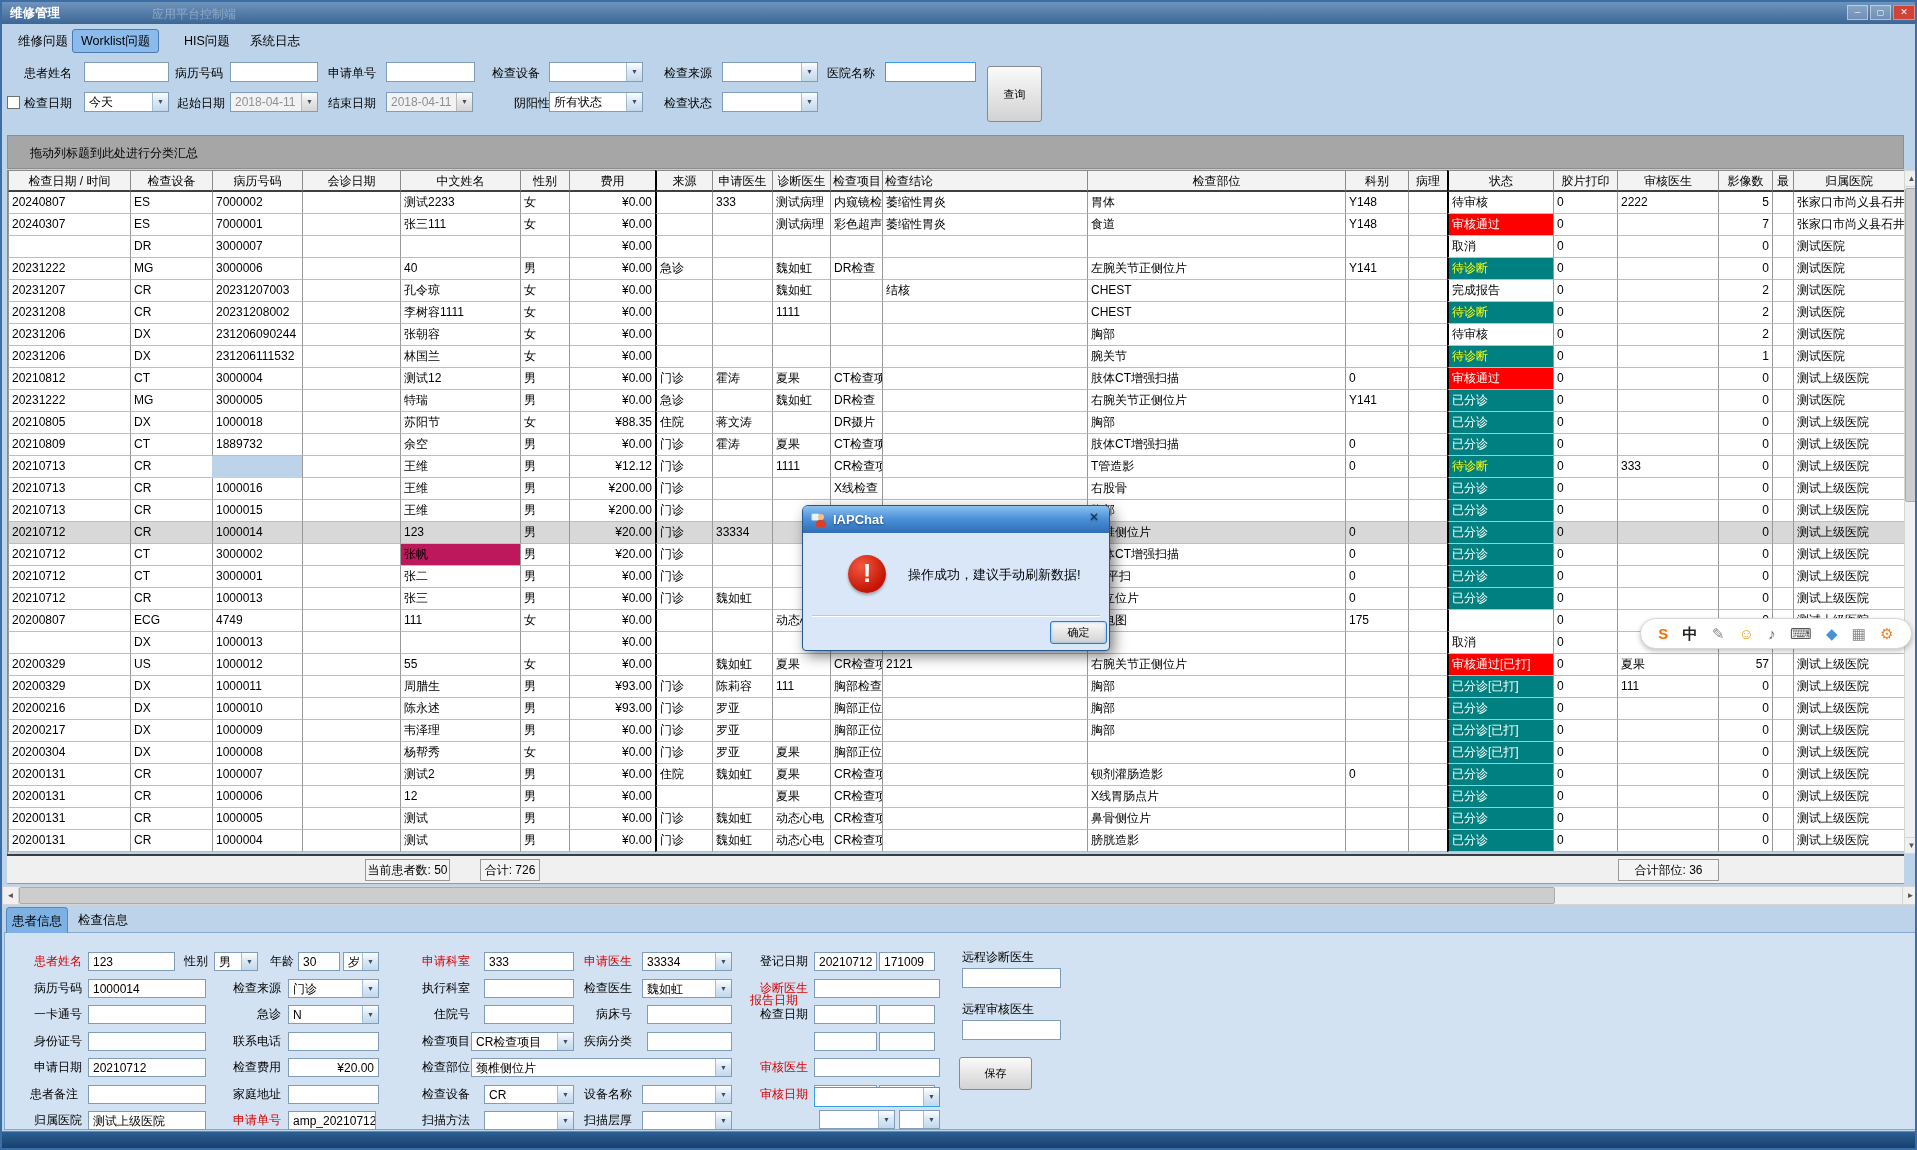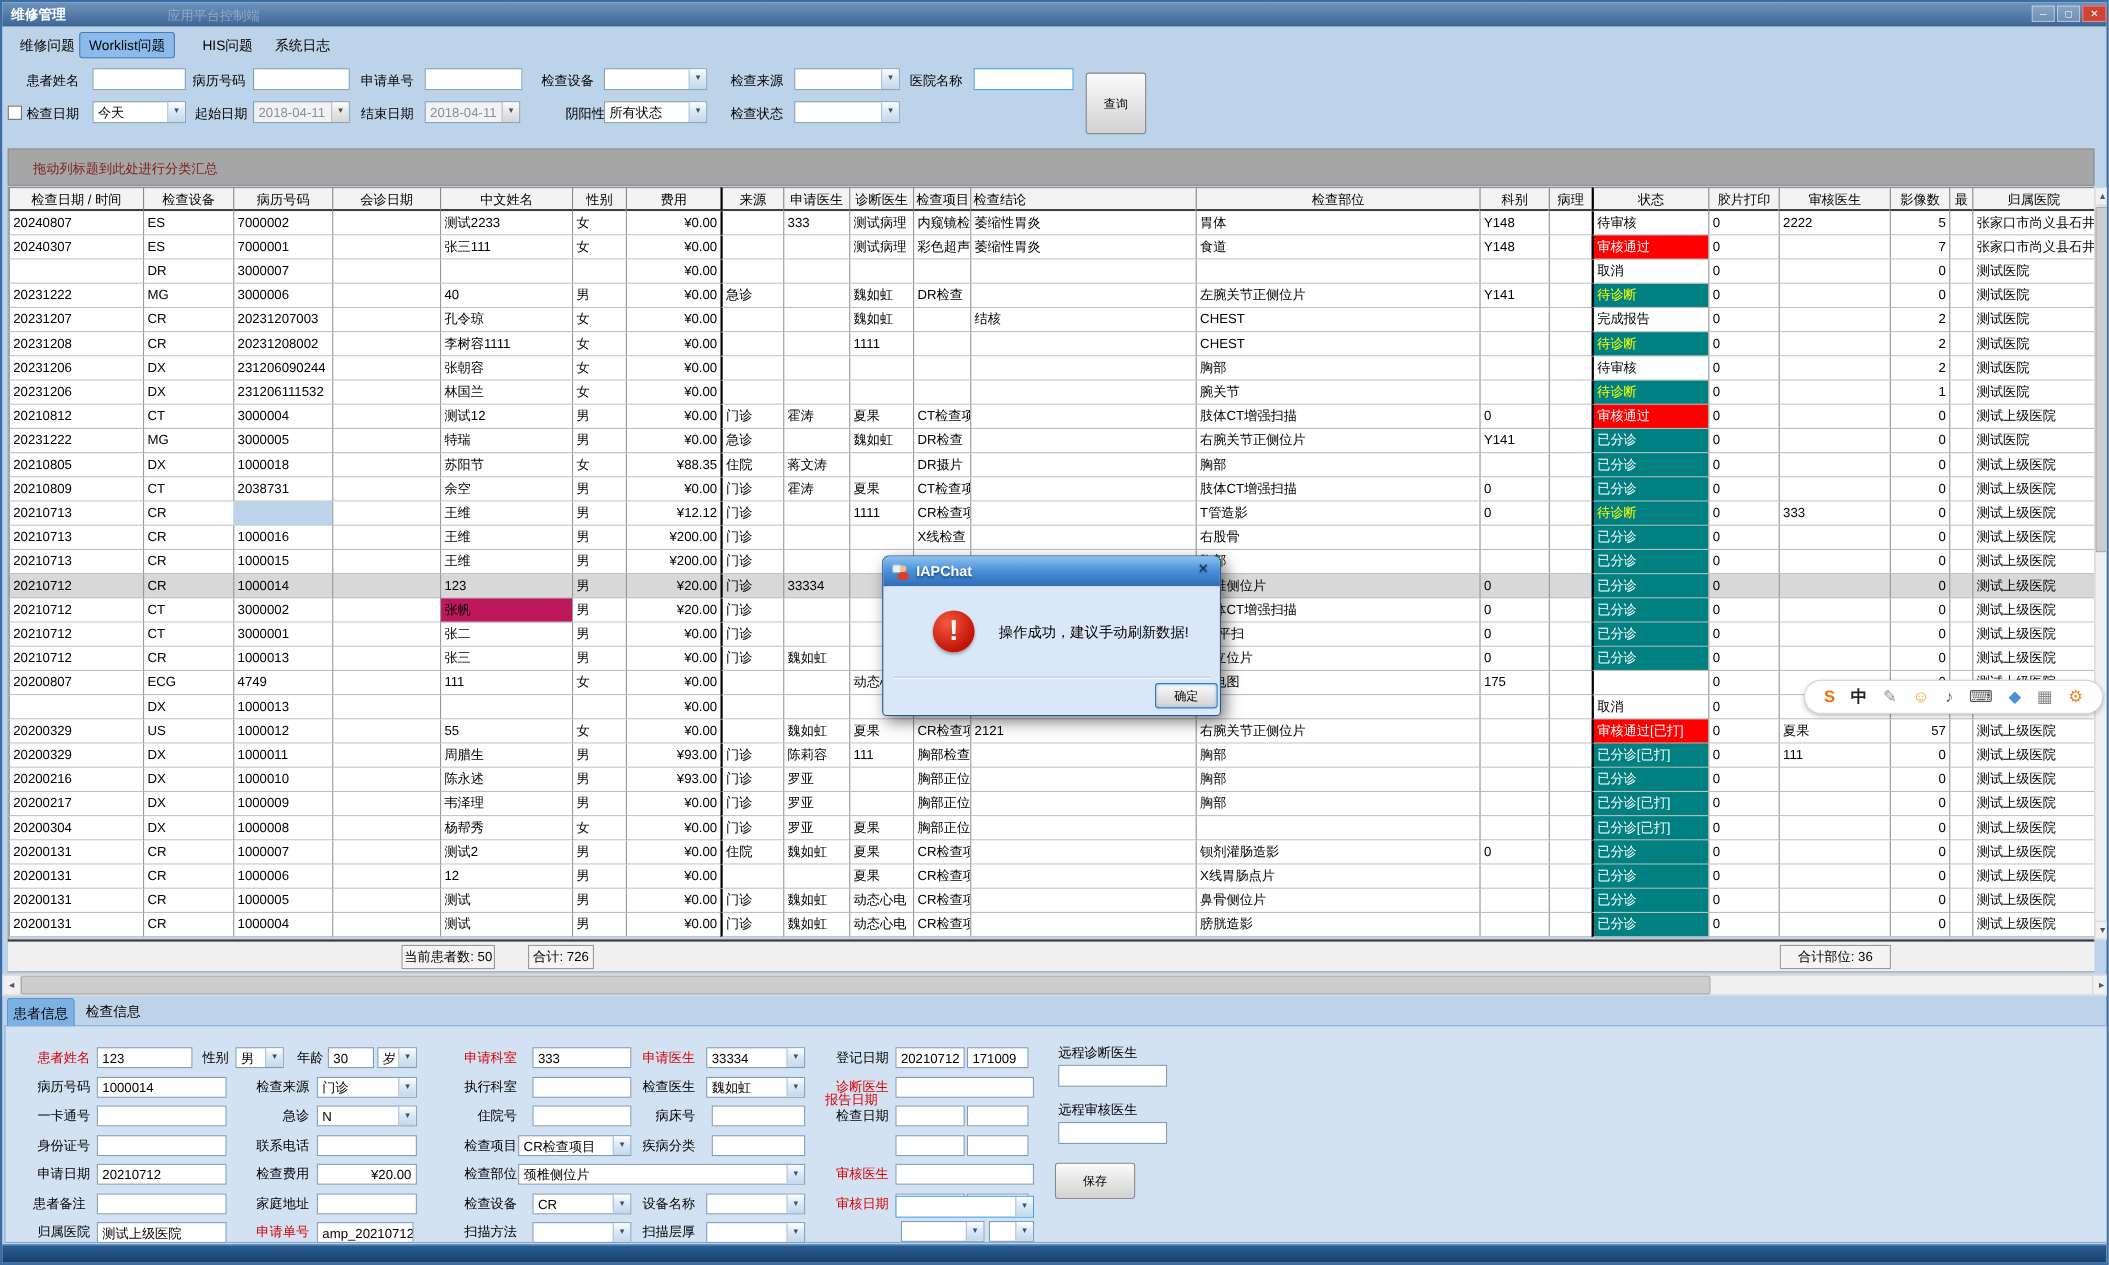--- a/index.html
+++ b/index.html
@@ -101,21 +101,21 @@
       <div class="lbl" style="left: 512px; top: 91px;">阴阳性</div>
       <div class="cmb" style="left: 547px; top: 90px; width: 94px;">所有状态<div class="car">▼</div></div>
       <div class="lbl" style="left: 662px; top: 91px;">检查状态</div>
       <div class="cmb" style="left: 720px; top: 90px; width: 96px;">
         <div class="car">▼</div>
       </div>
     </div>
   <div class="btn" style="left:985px;top:64px;width:55px;height:56px">查询</div>
 
   <div class="abs" style="left:5px;top:133px;width:1897px;height:34px;background:#a6a6a6;border:1px solid #8e8e8e">
-    <span class="abs" style="left:22px;top:9px;color:#7f1d1d">拖动列标题到此处进行分类汇总</span>
+    <span class="abs" style="left:22px;top:9px;color:#000000">拖动列标题到此处进行分类汇总</span>
   </div>
 
   <div id="grid">
       <div class="hcell" style="left: 6px; top: 168px; width: 122px; height: 22px;">检查日期 / 时间</div>
       <div class="hcell" style="left: 128px; top: 168px; width: 82px; height: 22px;">检查设备</div>
       <div class="hcell" style="left: 210px; top: 168px; width: 90px; height: 22px;">病历号码</div>
       <div class="hcell" style="left: 300px; top: 168px; width: 98px; height: 22px;">会诊日期</div>
       <div class="hcell" style="left: 398px; top: 168px; width: 120px; height: 22px;">中文姓名</div>
       <div class="hcell" style="left: 518px; top: 168px; width: 49px; height: 22px;">性别</div>
       <div class="hcell" style="left: 567px; top: 168px; width: 86px; height: 22px;">费用</div>
@@ -360,21 +360,21 @@
       <div class="cell" style="left: 1343px; top: 410px; width: 63px; height: 22px; background: rgb(255, 255, 255);"></div>
       <div class="cell" style="left: 1406px; top: 410px; width: 39px; height: 22px; background: rgb(255, 255, 255);"></div>
       <div class="cell thick" style="left: 1445px; top: 410px; width: 106px; height: 22px; background: rgb(0, 128, 128); color: rgb(255, 255, 255);">已分诊</div>
       <div class="cell" style="left: 1551px; top: 410px; width: 64px; height: 22px; background: rgb(255, 255, 255);">0</div>
       <div class="cell" style="left: 1615px; top: 410px; width: 101px; height: 22px; background: rgb(255, 255, 255);"></div>
       <div class="cell" style="left: 1716px; top: 410px; width: 54px; height: 22px; background: rgb(255, 255, 255); text-align: right;">0</div>
       <div class="cell" style="left: 1770px; top: 410px; width: 21px; height: 22px; background: rgb(255, 255, 255);"></div>
       <div class="cell" style="left: 1791px; top: 410px; width: 111px; height: 22px; background: rgb(255, 255, 255);">测试上级医院</div>
       <div class="cell" style="left: 6px; top: 432px; width: 122px; height: 22px; background: rgb(255, 255, 255);">20210809</div>
       <div class="cell" style="left: 128px; top: 432px; width: 82px; height: 22px; background: rgb(255, 255, 255);">CT</div>
-      <div class="cell" style="left: 210px; top: 432px; width: 90px; height: 22px; background: rgb(255, 255, 255);">2038731</div>
+      <div class="cell" style="left: 210px; top: 432px; width: 90px; height: 22px; background: rgb(255, 255, 255);">1889732</div>
       <div class="cell" style="left: 300px; top: 432px; width: 98px; height: 22px; background: rgb(255, 255, 255);"></div>
       <div class="cell" style="left: 398px; top: 432px; width: 120px; height: 22px; background: rgb(255, 255, 255);">余空</div>
       <div class="cell" style="left: 518px; top: 432px; width: 49px; height: 22px; background: rgb(255, 255, 255);">男</div>
       <div class="cell" style="left: 567px; top: 432px; width: 86px; height: 22px; background: rgb(255, 255, 255); text-align: right;">¥0.00</div>
       <div class="cell thick" style="left: 653px; top: 432px; width: 57px; height: 22px; background: rgb(255, 255, 255);">门诊</div>
       <div class="cell" style="left: 710px; top: 432px; width: 60px; height: 22px; background: rgb(255, 255, 255);">霍涛</div>
       <div class="cell" style="left: 770px; top: 432px; width: 58px; height: 22px; background: rgb(255, 255, 255);">夏果</div>
       <div class="cell" style="left: 828px; top: 432px; width: 52px; height: 22px; background: rgb(255, 255, 255);">CT检查项目</div>
       <div class="cell" style="left: 880px; top: 432px; width: 205px; height: 22px; background: rgb(255, 255, 255);"></div>
       <div class="cell" style="left: 1085px; top: 432px; width: 258px; height: 22px; background: rgb(255, 255, 255);">肢体CT增强扫描</div>

